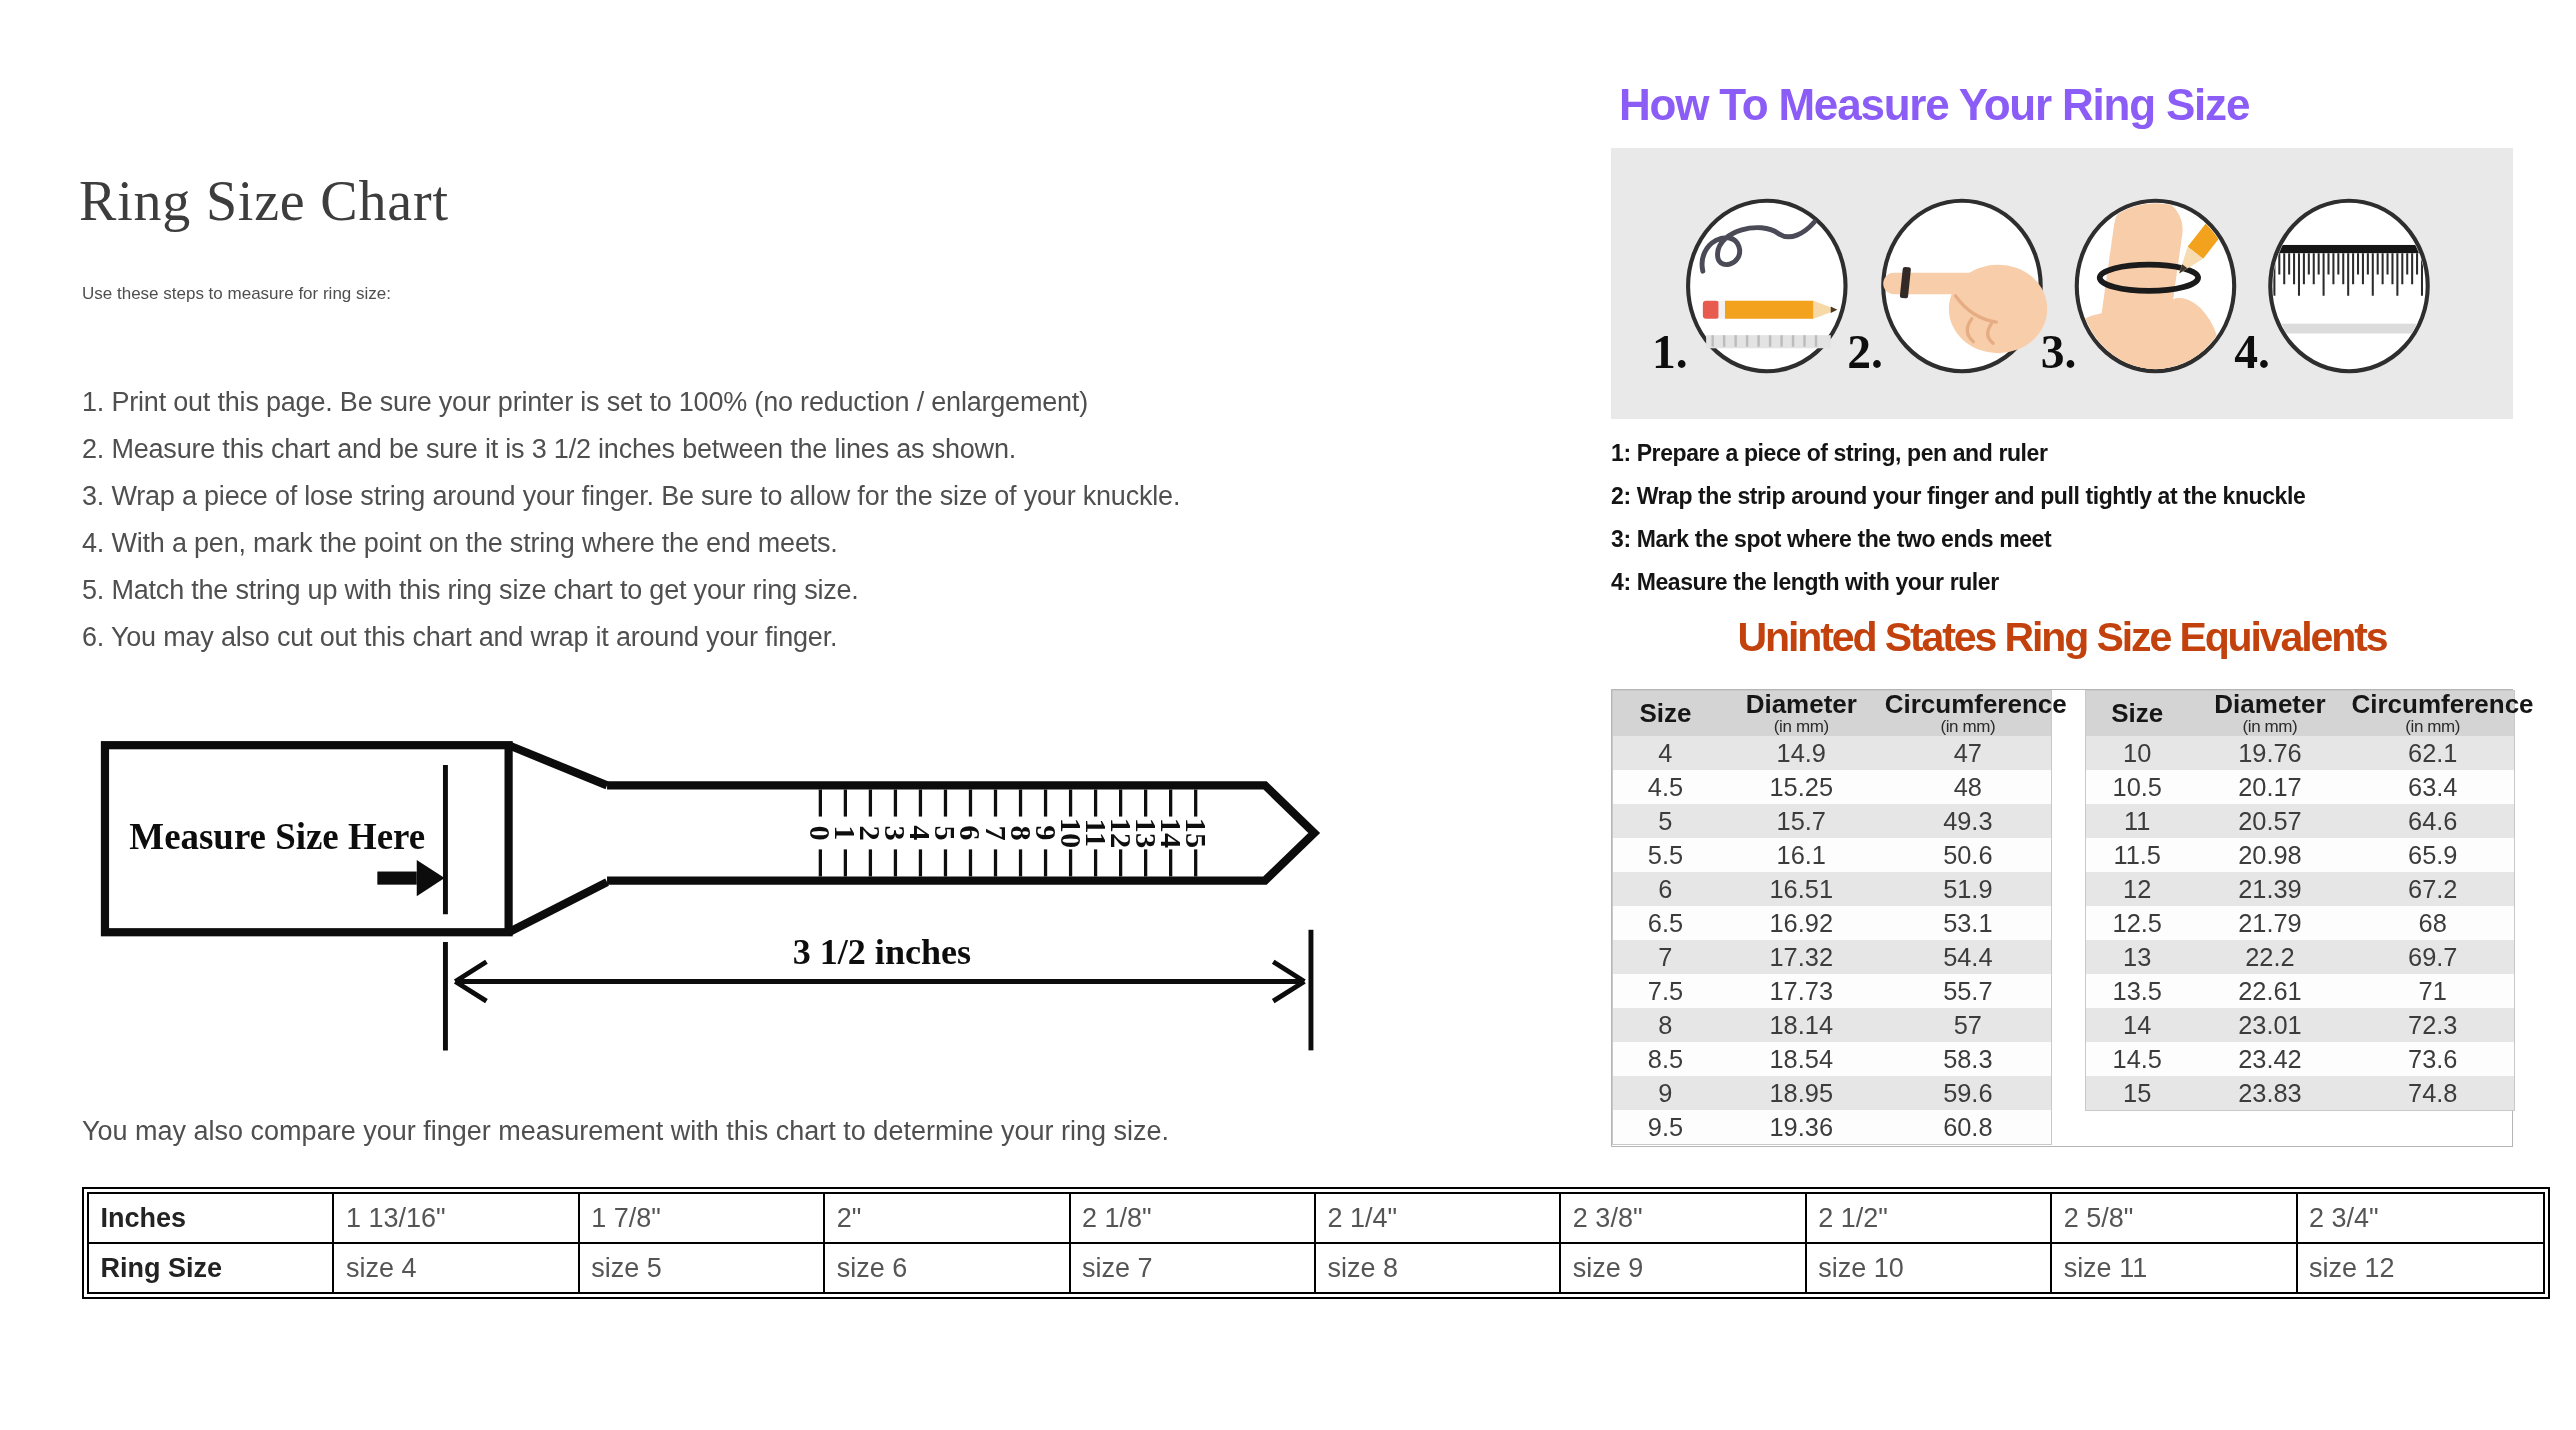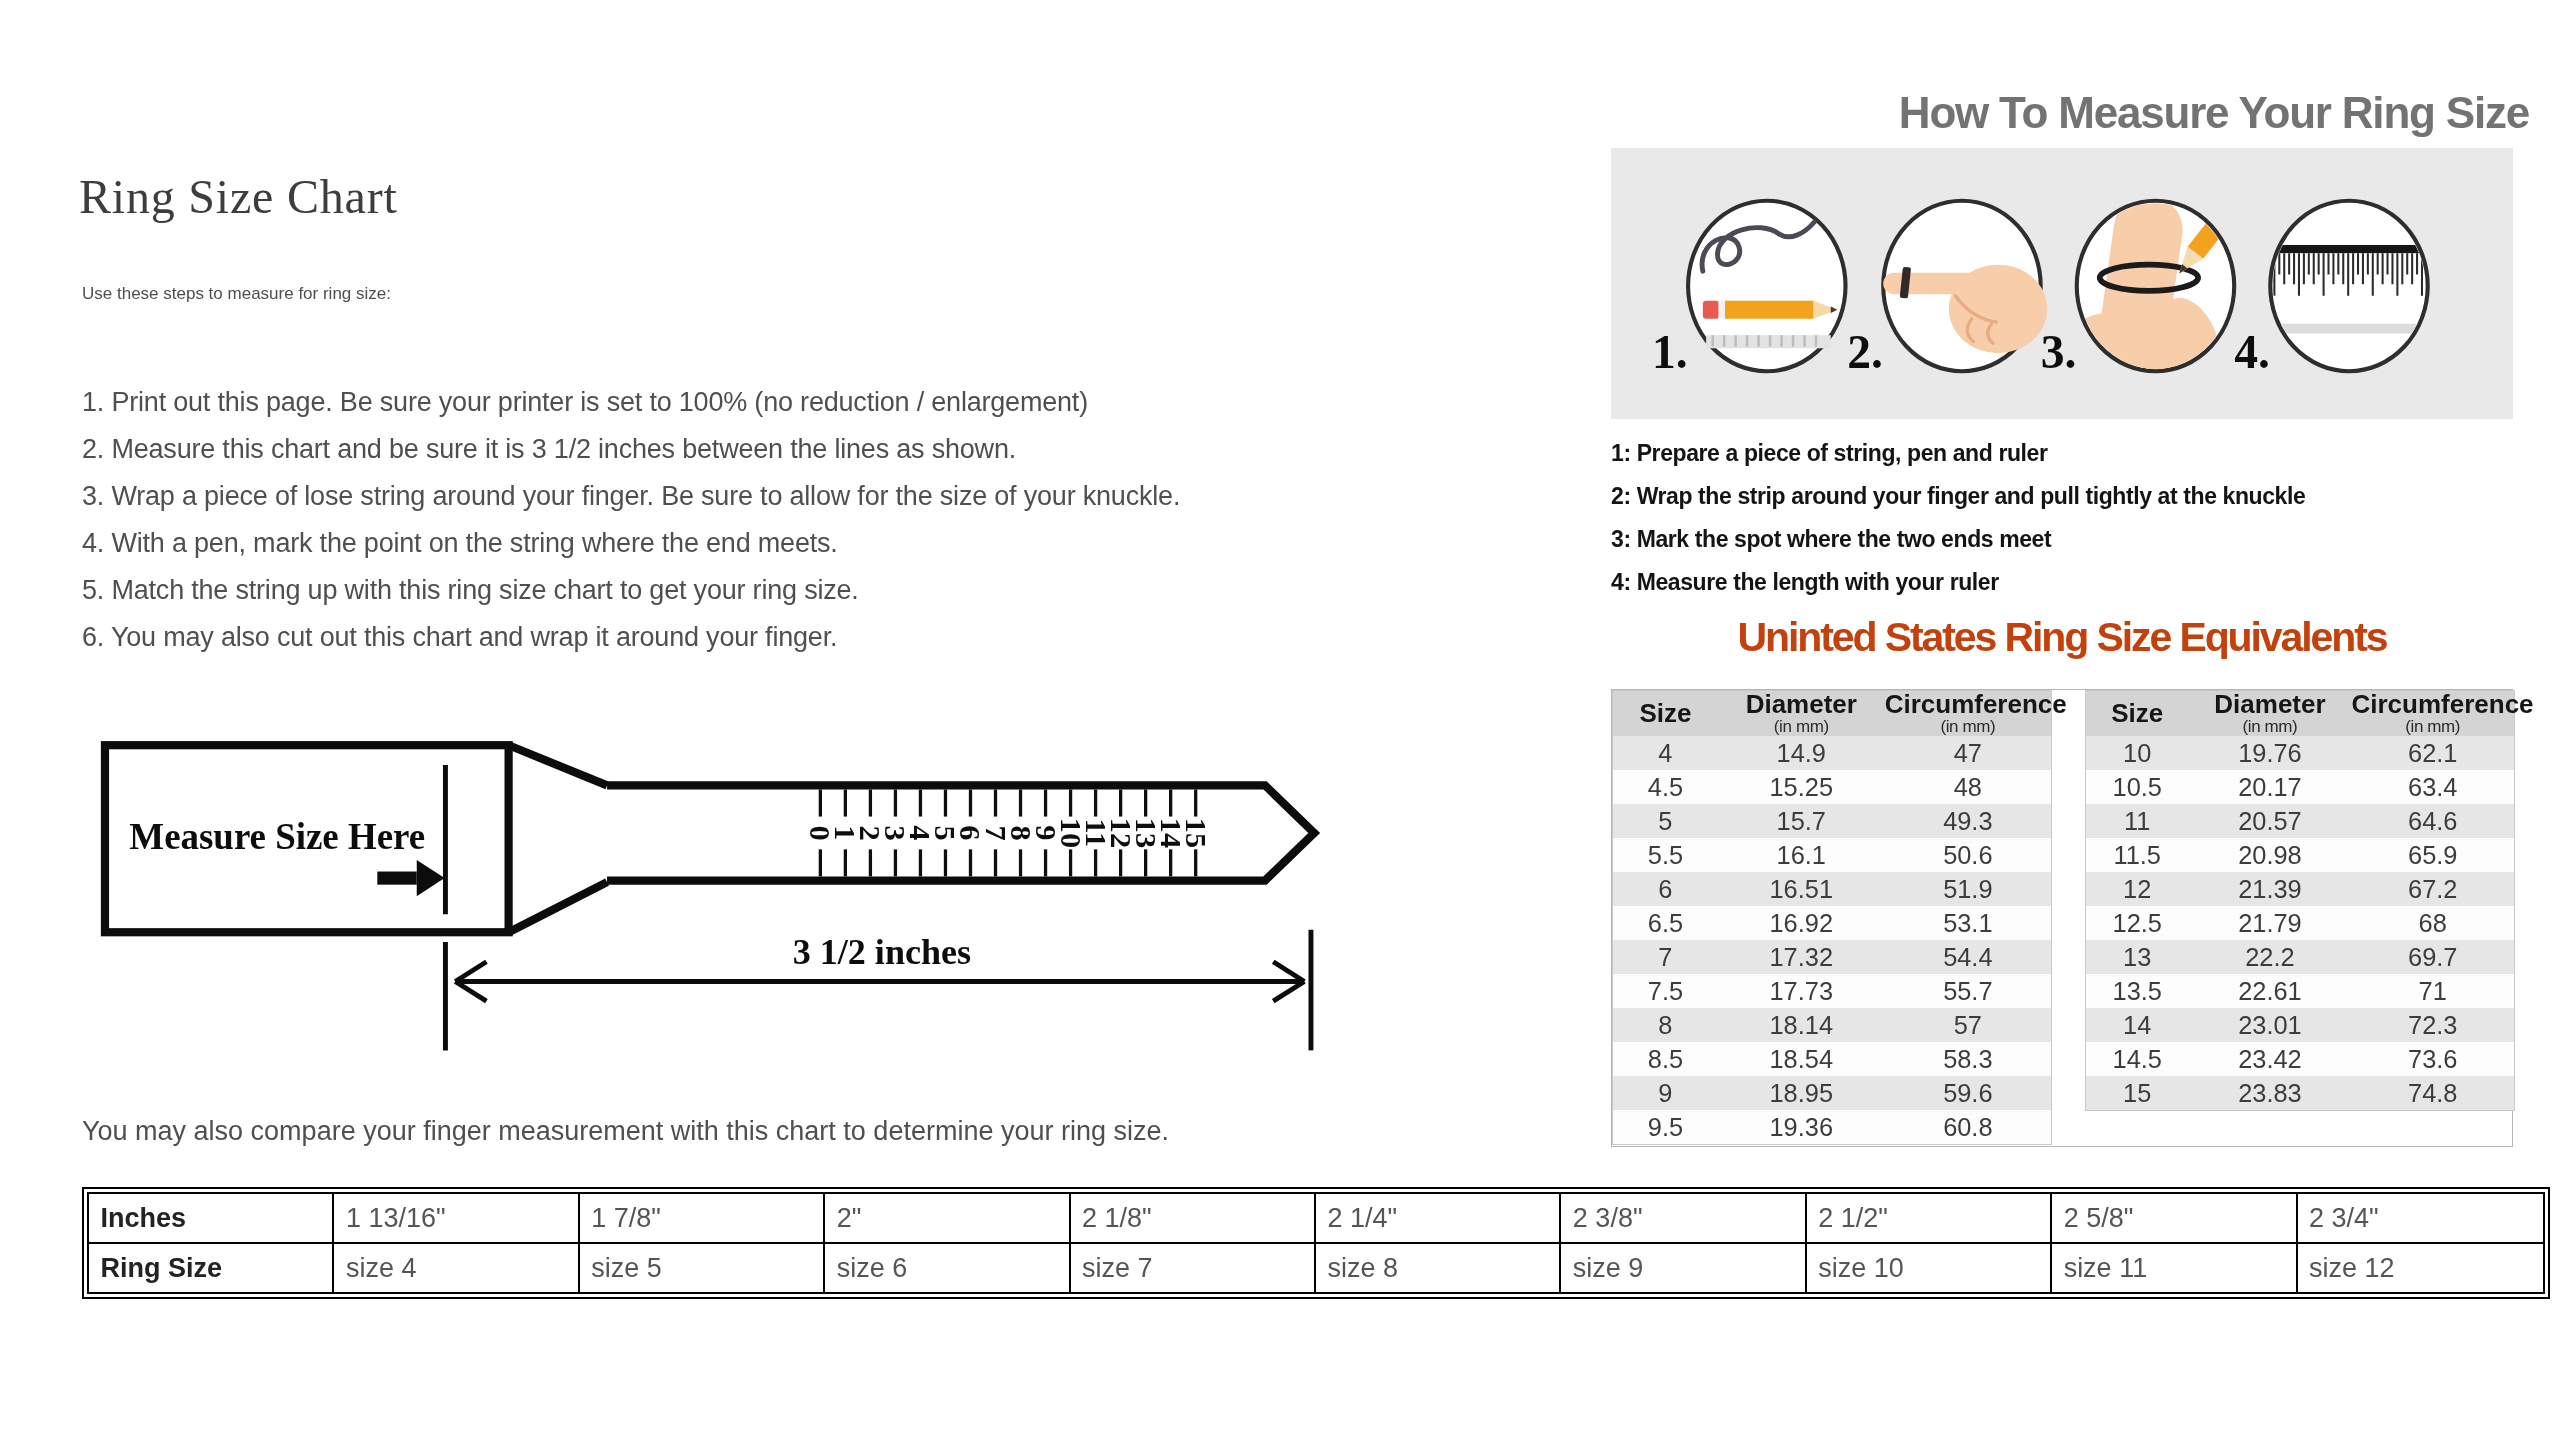--- a/index.html
+++ b/index.html
@@ -6,40 +6,40 @@
   body{
     width:2576px;height:1431px;position:relative;overflow:hidden;
     background:#ffffff;color:#4f4f4f;
     font-family:"Liberation Sans",sans-serif;
   }
   .abs{position:absolute}
 
   
   .page-title{
     left:79px;top:169px;
-    font-family:"Liberation Serif",serif;font-size:48px;font-weight:normal;
+    font-family:"Liberation Serif",serif;font-size:56px;font-weight:normal;
     color:#3d3d3d;letter-spacing:0.8px;margin:0;
   }
   .intro{left:82px;top:284px;font-size:17px;color:#4f4f4f}
   .steps-list{left:82px;top:379px;font-size:27px;line-height:47px;color:#4f4f4f;letter-spacing:-0.2px}
   .compare-note{left:82px;top:1116px;font-size:27px;color:#4f4f4f}
 
   
   .ruler-wrap{left:82px;top:722px;width:1247px;height:345px}
   .ruler-wrap svg{display:block}
   .ink{stroke:#0c0c0c;fill:none}
   #ruler-ticks line{stroke:#0e0e0e;stroke-width:4}
   #ruler-ticks text{font-family:"Liberation Serif",serif;font-weight:bold;font-size:37px;fill:#0e0e0e}
   .ruler-label{font-family:"Liberation Serif",serif;font-weight:bold;font-size:45px;fill:#0d0d0d}
   .dim-label{font-family:"Liberation Serif",serif;font-weight:bold;font-size:44px;fill:#0d0d0d}
 
   
   .howto-title{
-    left:1611px;top:72px;width:902px;text-align:right;
-    font-size:44px;font-weight:bold;color:#737373;letter-spacing:-1.2px;margin:16px;
+    left:1611px;top:72px;width:902px;text-align:left;
+    font-size:44px;font-weight:bold;color:#8b5cf6;letter-spacing:-1.2px;margin:8px;
   }
   .howto-panel{left:1611px;top:148px;width:902px;height:271px;background:#e9e9e9}
   .circ{fill:#ffffff;stroke:#2e2e2e;stroke-width:5}
   .num{font-family:"Liberation Serif",serif;font-weight:bold;font-size:58px;fill:#0e0e0e}
   .string{fill:none;stroke:#4b4b58;stroke-width:6;stroke-linecap:round}
   .fold{fill:none;stroke:#e6ac83;stroke-width:4;stroke-linecap:round}
   #ruler4-ticks line{stroke:#2b2b2b;stroke-width:2.5}
   .howto-steps{left:1611px;top:432px;width:965px;font-size:23px;font-weight:bold;color:#141414;line-height:43px;letter-spacing:-0.4px}
   .equiv-title{
     left:1611px;top:614px;width:902px;text-align:center;

